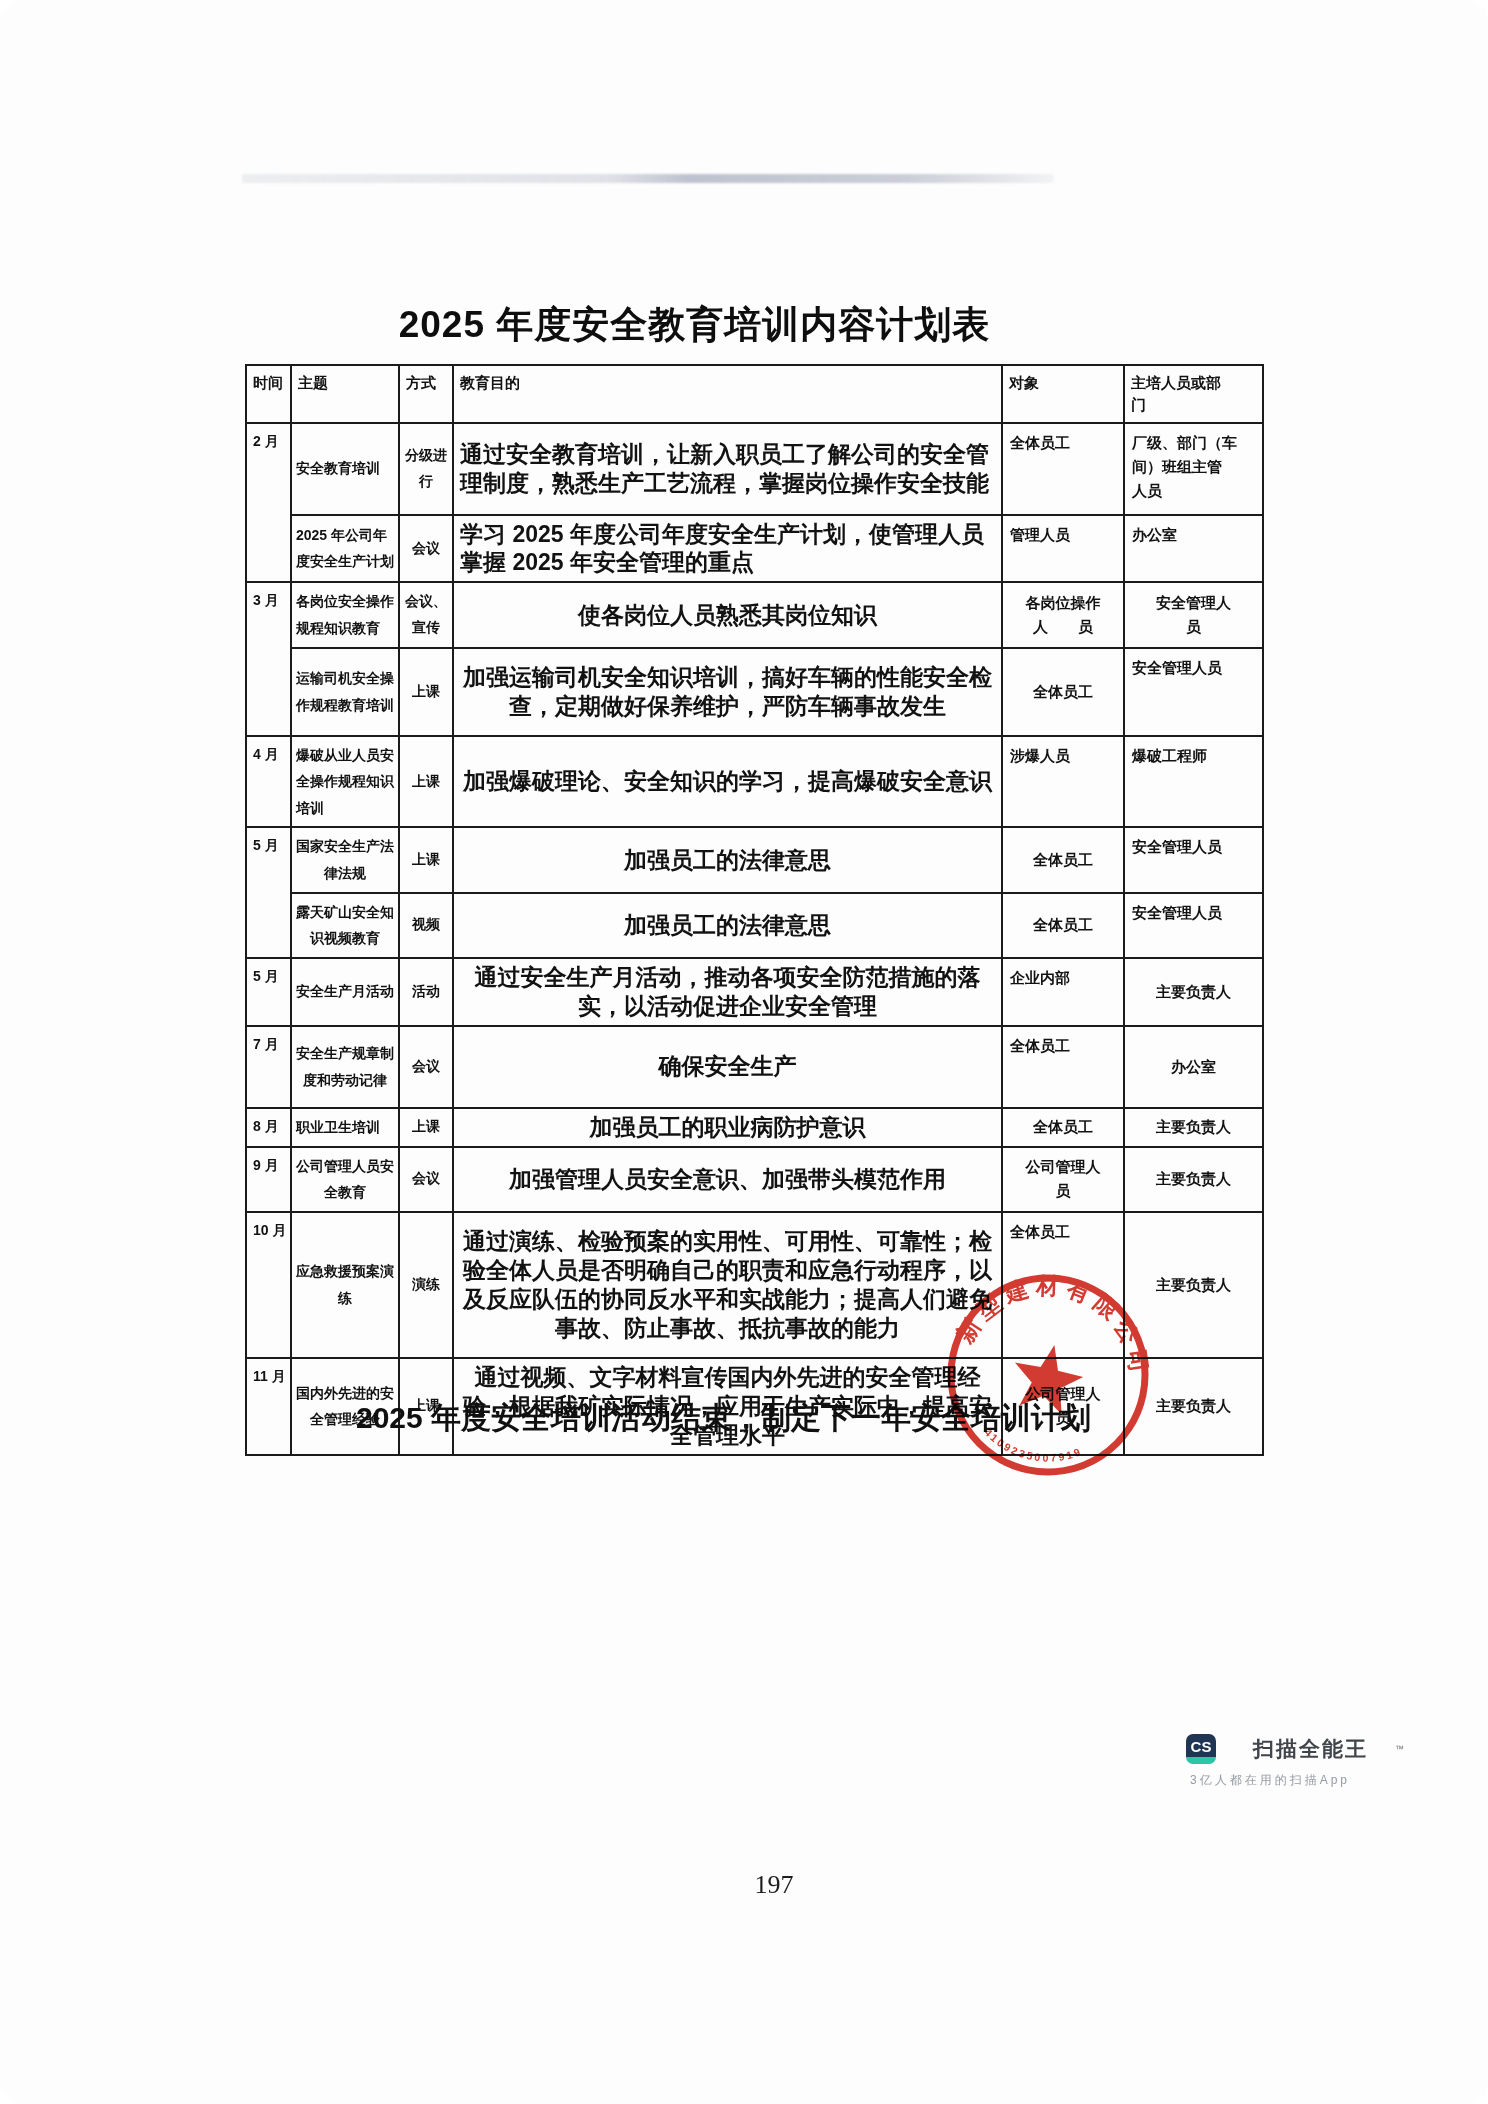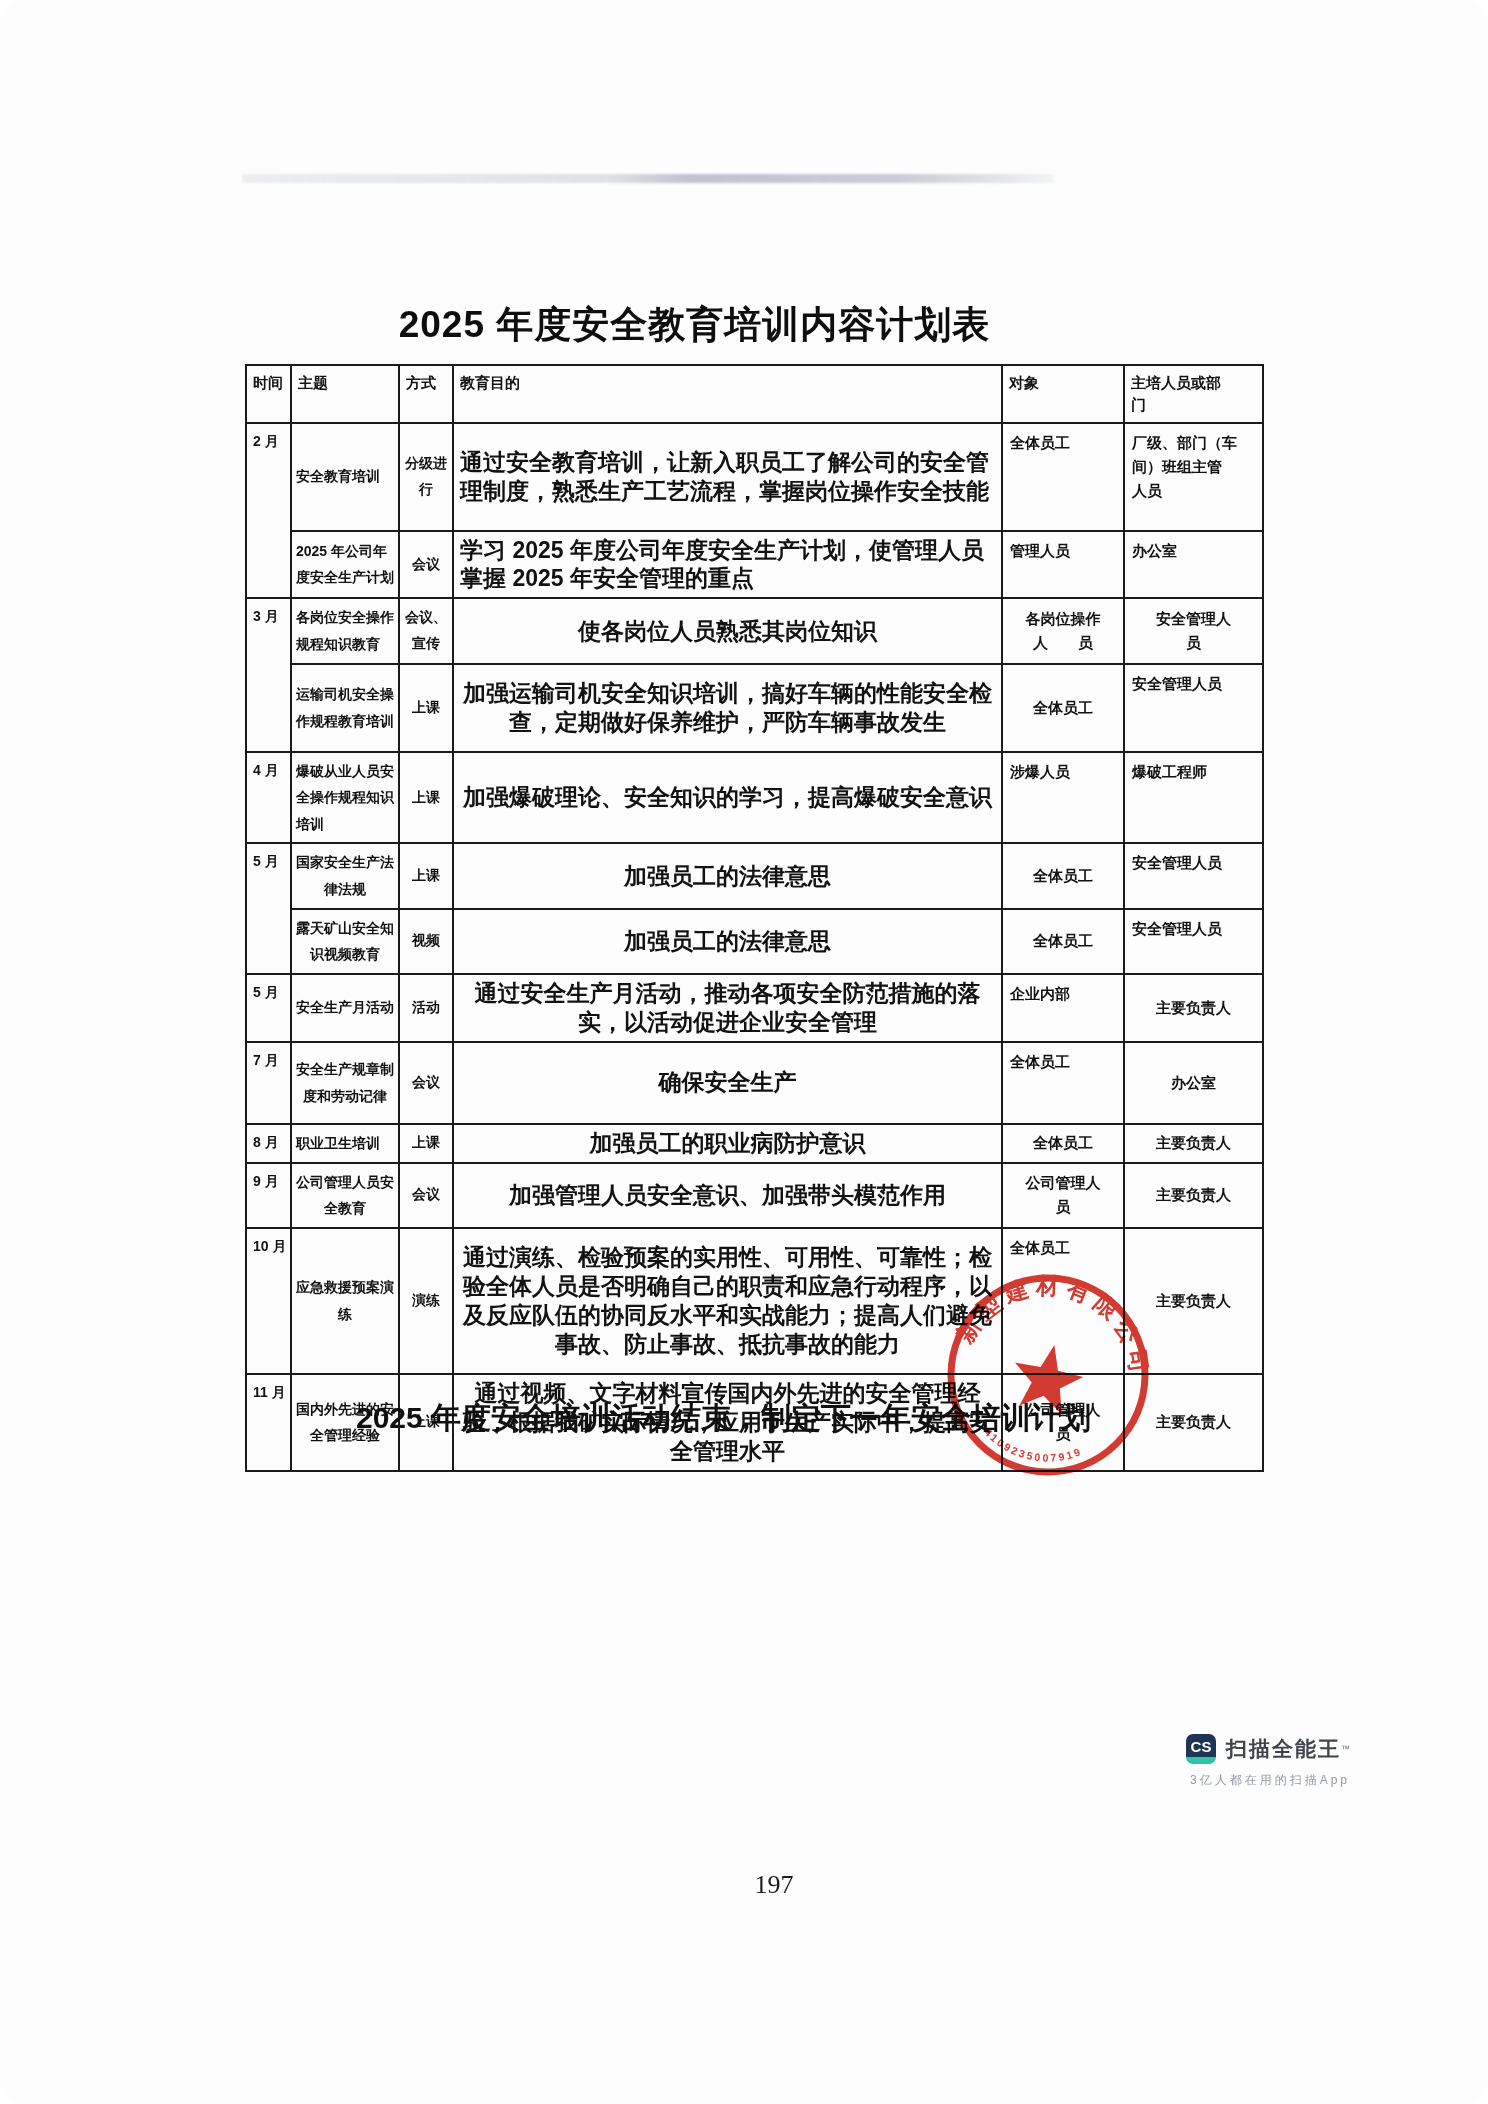--- a/index.html
+++ b/index.html
@@ -21,21 +21,21 @@
   .c-theme.a-c{text-align:center;}
   .c-method{font-size:14px;text-align:center;padding:4px 3px;line-height:1.85;vertical-align:middle;}
   .c-purpose{font-size:23px;text-align:center;padding:4px 6px;line-height:1.26;vertical-align:middle;}
   .c-purpose.a-l{text-align:left;}
   .c-target,.c-trainer{font-size:15px;text-align:center;vertical-align:middle;padding:4px 4px;line-height:1.6;}
   .tl{vertical-align:top;text-align:left;padding-top:7px;padding-left:7px;}
   .note{position:absolute;left:215px;top:1398px;width:1017px;margin:0;text-align:center;
         font-size:30px;font-weight:bold;color:#101010;}
   .stamp{position:absolute;left:941px;top:1268px;width:214px;height:214px;
         mix-blend-mode:multiply;opacity:.9;}
-  .wm{position:absolute;left:1186px;top:1734px;display:flex;align-items:center;}
+  .wm{position:absolute;left:1186px;top:1734px;display:flex;align-items:center;gap:27px;}
   .wm-icon{display:inline-block;width:30px;height:30px;border-radius:7px;text-align:center;
         background:linear-gradient(#1f3553 76%,#2ec4a5 76%);color:#fff;font-size:15px;
         font-weight:bold;line-height:25px;}
   .wm-name{font-size:21px;font-weight:bold;color:#40454b;margin-left:10px;letter-spacing:2px;}
   .wm-tm{font-size:9px;color:#6a7076;vertical-align:top;}
   .wm-sub{position:absolute;left:1190px;top:1772px;font-size:12px;color:#949ba3;letter-spacing:3px;}
   .pageno{position:absolute;left:60px;top:1870px;width:1428px;text-align:center;font-size:26px;
         font-family:"Liberation Serif",serif;color:#1d1d1d;}
 </style>
 </head>
@@ -61,21 +61,21 @@
         <th>时间</th>
         <th>主题</th>
         <th>方式</th>
         <th>教育目的</th>
         <th>对象</th>
         <th>主培人员或部
 门</th>
       </tr>
     </thead>
     <tbody id="tbody">
-        <tr style="height: 108px;">
+        <tr style="height: 92px;">
           <td class="c-month" rowspan="2">2 月</td>
           <td class="c-theme">安全教育培训</td>
           <td class="c-method">分级进
 行</td>
           <td class="c-purpose a-l">通过安全教育培训，让新入职员工了解公司的安全管理制度，熟悉生产工艺流程，掌握岗位操作安全技能</td>
           <td class="c-target tl">全体员工</td>
           <td class="c-trainer tl">厂级、部门（车
 间）班组主管
 人员</td>
         </tr>

